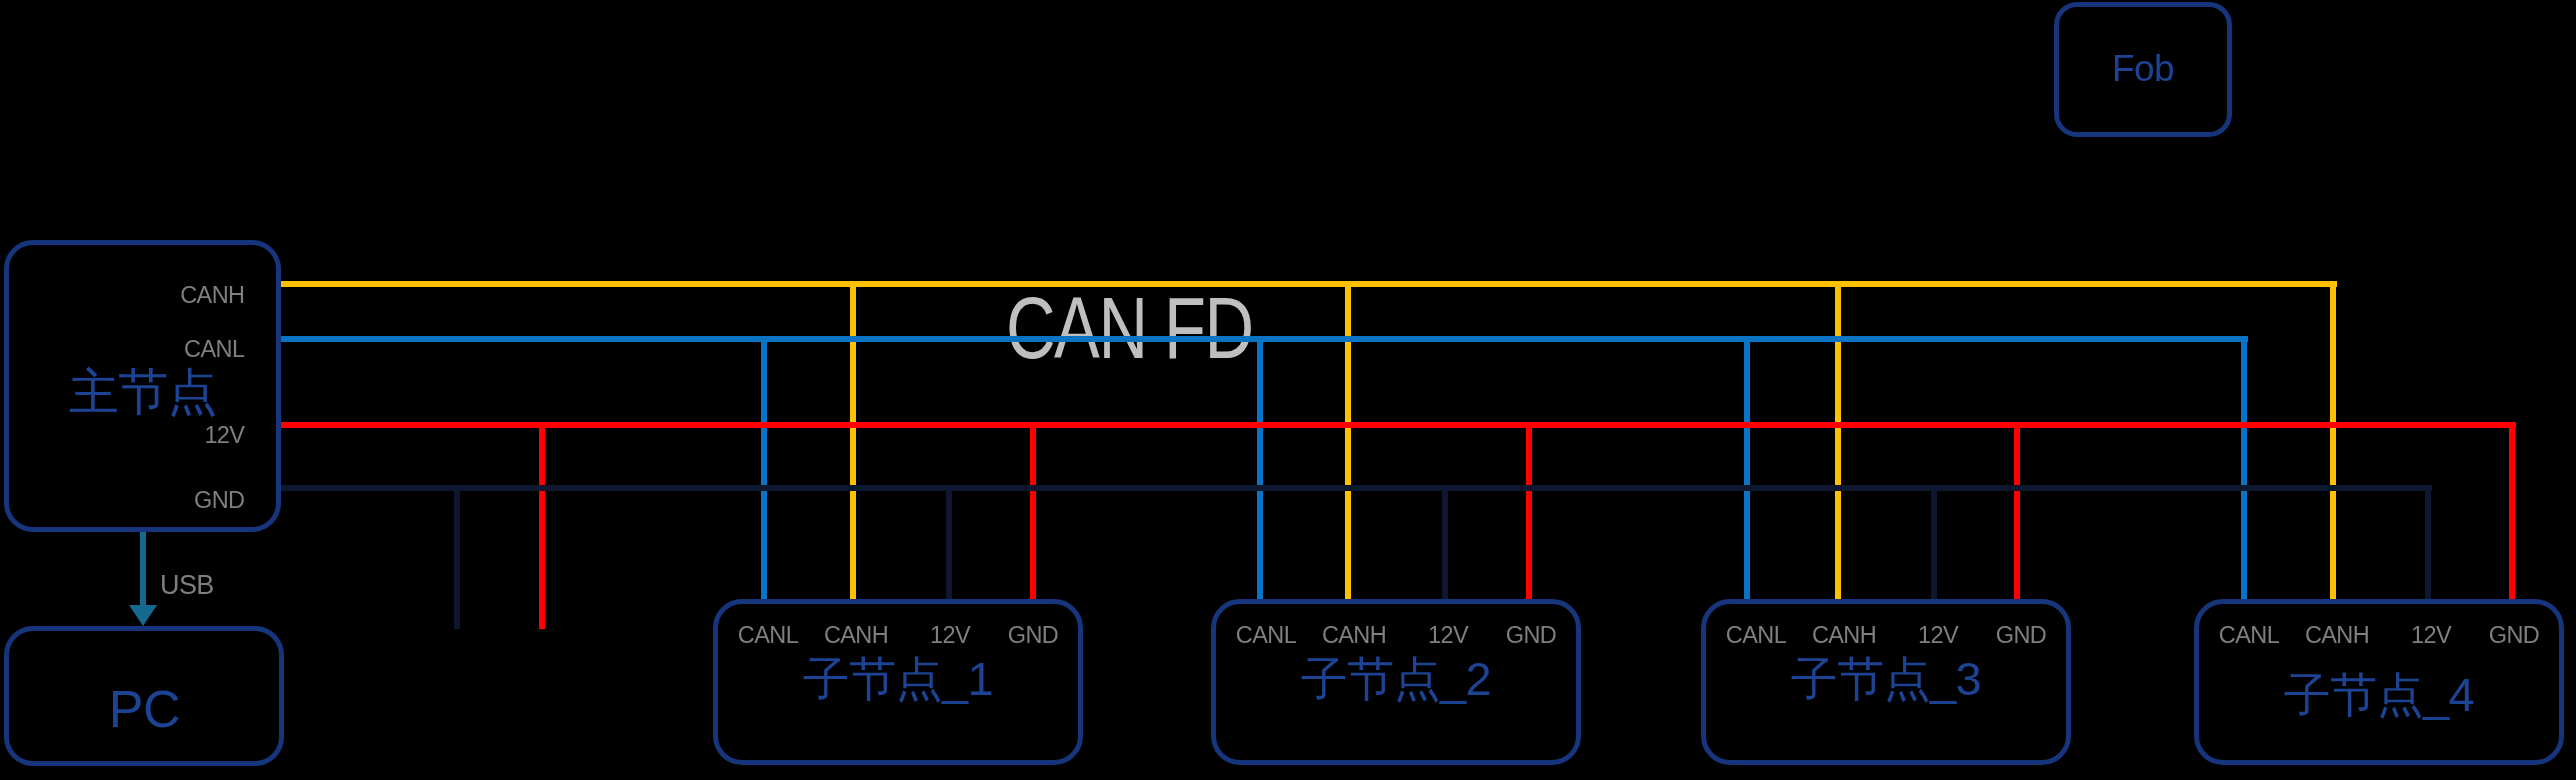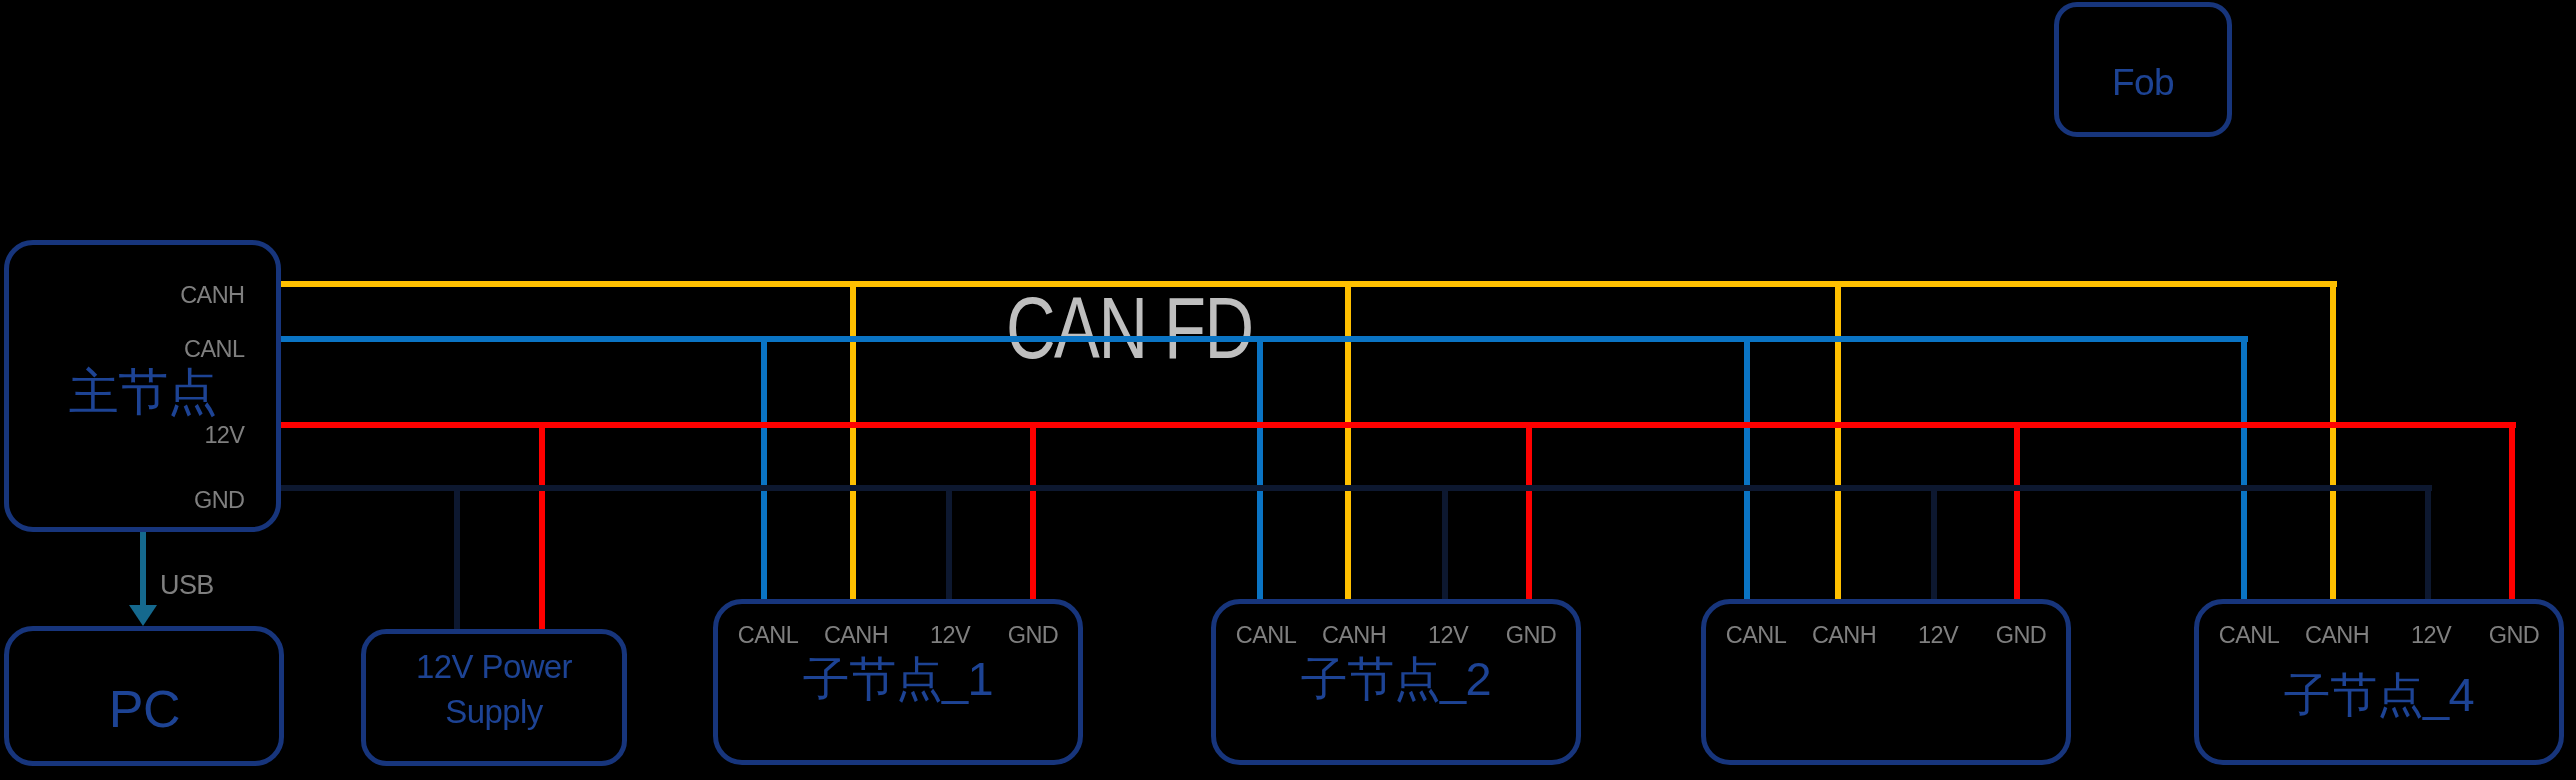--- a/index.html
+++ b/index.html
@@ -65,30 +65,27 @@
 
   <div class="box" style="left:4.4px;top:240px;width:277px;height:292px;">
     <div class="box-title cn" style="top:114px;font-size:50px;">主节点</div>
     <span class="pin-label right" style="top:50px;">CANH</span>
     <span class="pin-label right" style="top:104px;">CANL</span>
     <span class="pin-label right" style="top:190px;">12V</span>
     <span class="pin-label right" style="top:255px;">GND</span>
   </div>
 
   <div class="box" style="left:2054px;top:1.9px;width:178px;height:135px;border-radius:23px;">
-    <div class="box-title" style="top:41px;font-size:37px;margin-top:14px;">Fob</div>
+    <div class="box-title" style="top:41px;font-size:37px;">Fob</div>
   </div>
 
   <div class="box" style="left:4.4px;top:626px;width:280px;height:140px;">
     <div class="box-title" style="top:48px;font-size:52px;">PC</div>
   </div>
 
-  <div class="box" style="left:361px;top:629px;width:266px;height:137px;border-radius:25.4px;">
-    <div class="box-title" style="top:11.4px;font-size:33px;white-space:normal;width:229px;text-align:center;line-height:1.35;">12V Power Supply</div>
-  </div>
 
   <div class="box" style="left:713px;top:599px;width:370px;height:166px;">
     <span class="pin-label center" style="left:50px;top:18px;">CANL</span>
     <span class="pin-label center" style="left:138px;top:18px;">CANH</span>
     <span class="pin-label center" style="left:232px;top:18px;">12V</span>
     <span class="pin-label center" style="left:315px;top:18px;">GND</span>
     <div class="box-title cn" style="top:44px;">子节点_1</div>
   </div>
 
   <div class="box" style="left:1211px;top:599px;width:370px;height:166px;">
@@ -97,20 +94,21 @@
     <span class="pin-label center" style="left:232px;top:18px;">12V</span>
     <span class="pin-label center" style="left:315px;top:18px;">GND</span>
     <div class="box-title cn" style="top:44px;">子节点_2</div>
   </div>
 
   <div class="box" style="left:1701px;top:599px;width:370px;height:166px;">
     <span class="pin-label center" style="left:50px;top:18px;">CANL</span>
     <span class="pin-label center" style="left:138px;top:18px;">CANH</span>
     <span class="pin-label center" style="left:232px;top:18px;">12V</span>
     <span class="pin-label center" style="left:315px;top:18px;">GND</span>
+    <div class="box-title cn" style="top:44px;">子节点_3</div>
   </div>
 
   <div class="box" style="left:2194px;top:599px;width:370px;height:166px;">
     <span class="pin-label center" style="left:50px;top:18px;">CANL</span>
     <span class="pin-label center" style="left:138px;top:18px;">CANH</span>
     <span class="pin-label center" style="left:232px;top:18px;">12V</span>
     <span class="pin-label center" style="left:315px;top:18px;">GND</span>
     <div class="box-title cn" style="top:60px;">子节点_4</div>
   </div>
 

